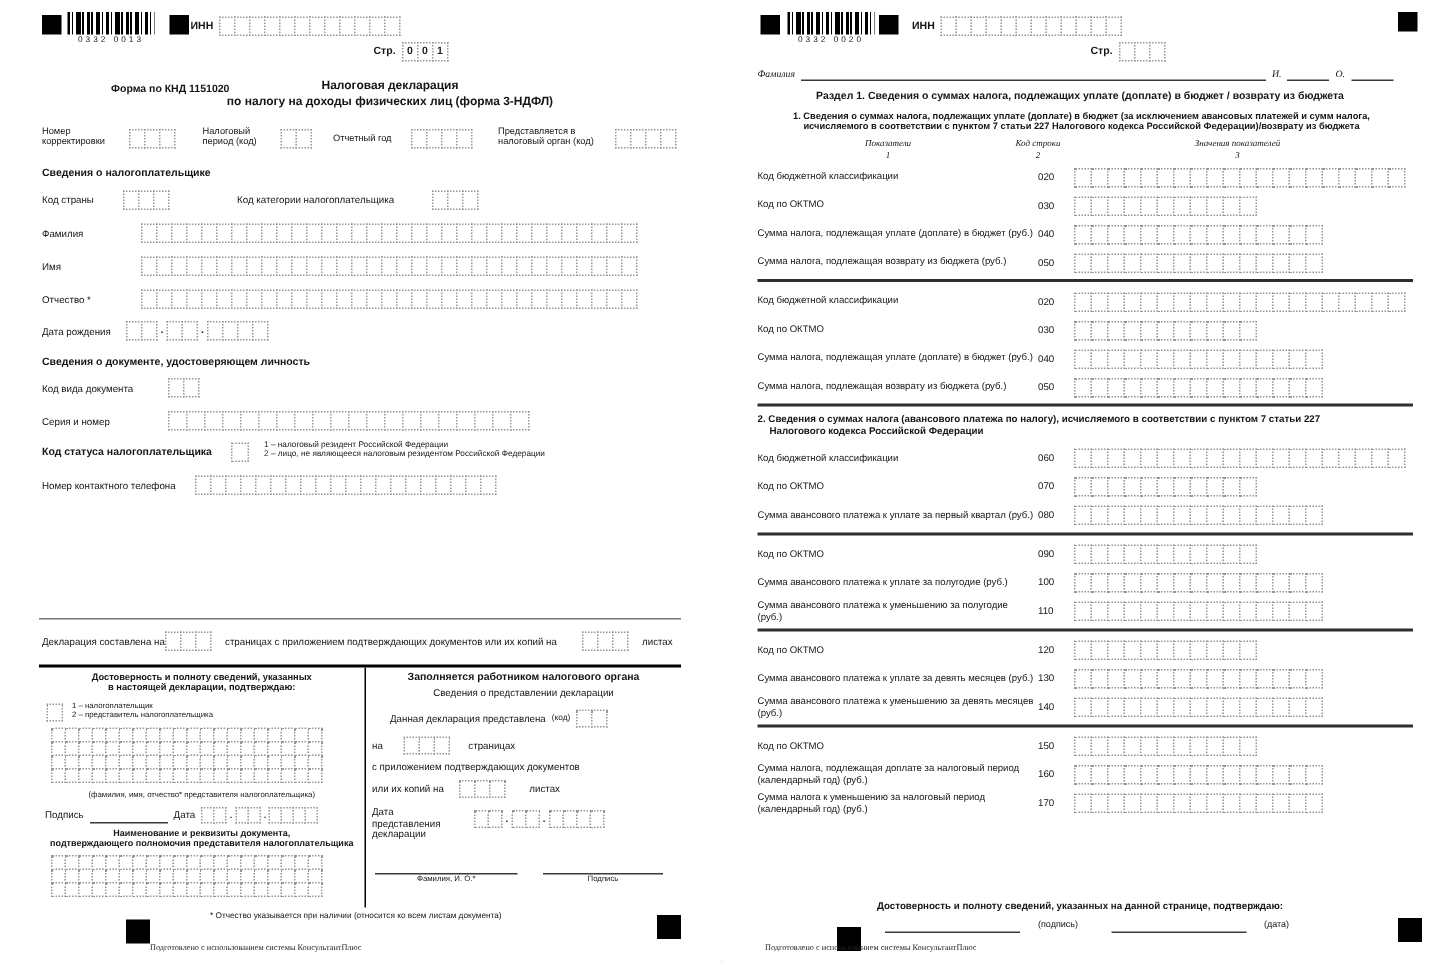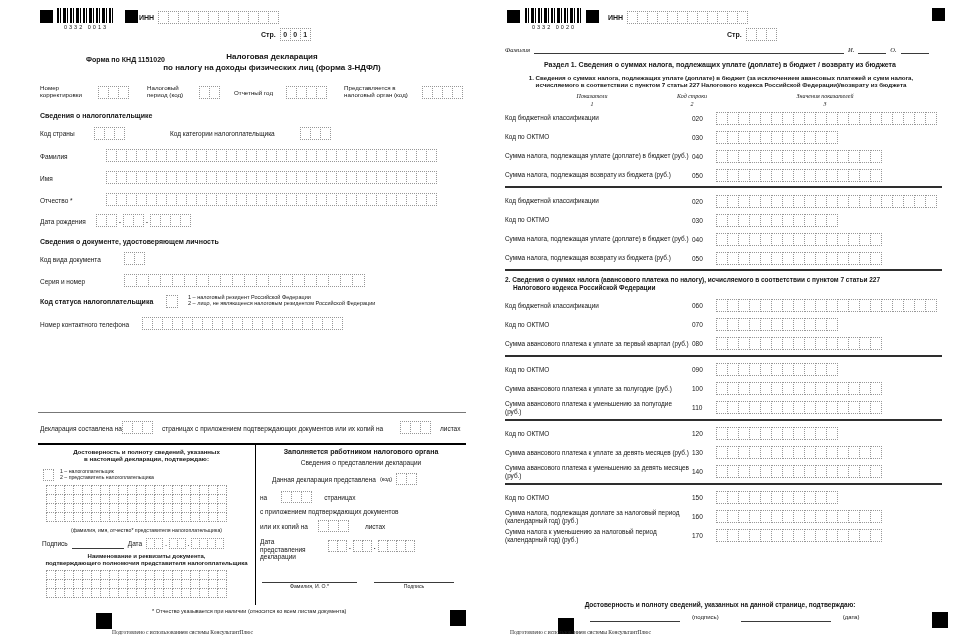--- a/index.html
+++ b/index.html
@@ -1,19 +1,19 @@
 <!DOCTYPE html>
 <html><head>
 <meta charset="utf-8">
 <style>
   html,body{margin:0;padding:0}
   body{width:960px;height:641px;position:relative;background:#fff;
        font-family:"Liberation Sans",sans-serif;color:#151515;overflow:hidden}
   .page{position:absolute;top:0;width:480px;height:641px;background:#fff}
-  #page1{left:12px;border-right:3px solid #f9a8d4}
+  #page1{left:0;border-right:3px solid #f9a8d4}
   #page2{left:480px}
   .ab{position:absolute}
   .sq{width:13px;height:13px;background:#000}
   .sq2{width:16px;height:16px;background:#000}
   .barcode{width:58px;height:15px;background:repeating-linear-gradient(90deg,#000 0 2px,#fff 2px 3px,#000 3px 4px,#fff 4px 6px,#000 6px 9px,#fff 9px 10px,#000 10px 11px,#fff 11px 13px)}
   .bcnum{font-size:5.5px;text-align:center;letter-spacing:2px;margin-top:1px}
   .row{display:flex;align-items:center;gap:4px}
   .cells{display:flex}
   .cell{box-sizing:border-box;flex:none;width:var(--cw,11px);height:var(--ch,12px);
         border:1px dotted #979797;margin-left:-1px;font-size:7px;font-weight:bold;

